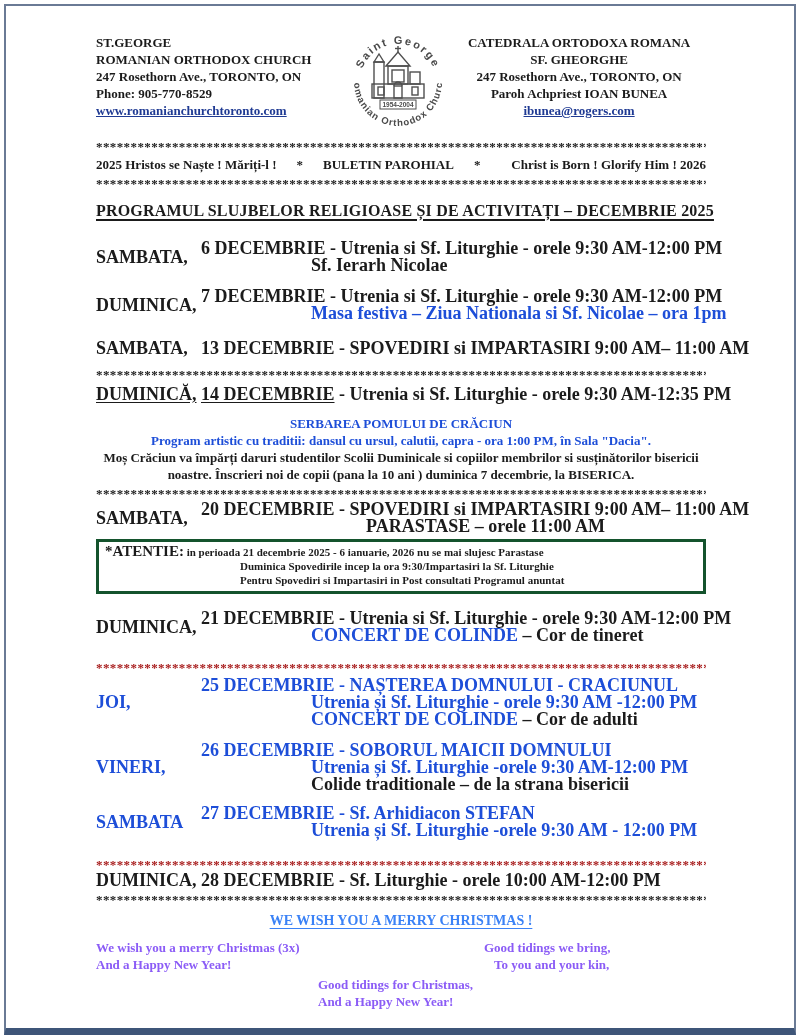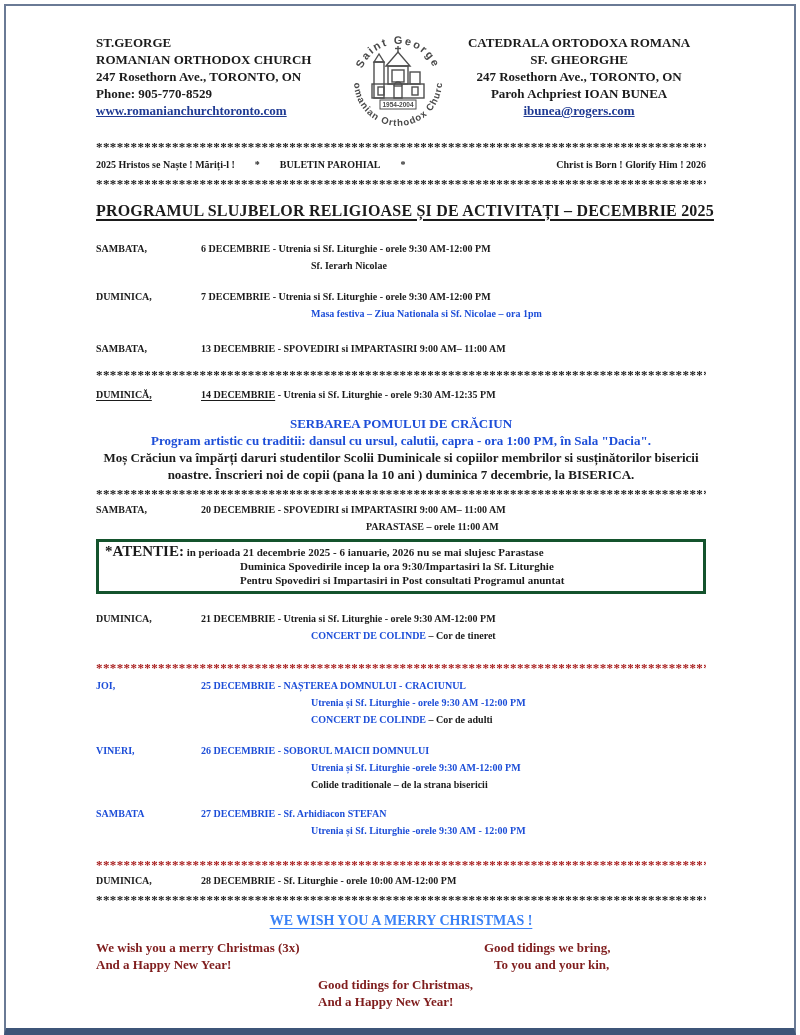--- a/index.html
+++ b/index.html
@@ -12,47 +12,47 @@
   .hdr { display:flex; justify-content:flex-end; align-items:flex-start; min-height:100px; }
   .hdr-left { width:262px; font-size:13px; line-height:17px; }
   .hdr-right { width:268px; font-size:13px; line-height:17px; text-align:center; }
   .hdr a, .lnk { color:#1f3a93; text-decoration:underline; cursor:pointer; }
   .logo-wrap { width:108px; height:108px; margin-top:-6px; flex:0 0 auto; }
 
   
   .sep { font-size:13px; line-height:15px; letter-spacing:.4px; white-space:nowrap; overflow:hidden; height:15px; margin-top:3px; }
   .sep.red { color:#a81d1d; }
 
-  .banner { display:flex; align-items:baseline; font-size:10px; line-height:16px; margin-top:3px; white-space:nowrap; }
+  .banner { display:flex; align-items:baseline; font-size:13px; line-height:16px; margin-top:3px; white-space:nowrap; }
   .banner .st { margin:0 20px; }
   .banner .sp { margin-left:auto; }
 
   .doc-title { font-size:16px; line-height:22px; letter-spacing:.2px; text-decoration:underline; text-underline-offset:3px; text-decoration-thickness:2px; margin-top:9px; white-space:nowrap; }
 
   
-  .row { display:flex; font-size:10px; line-height:17px; }
+  .row { display:flex; font-size:18px; line-height:17px;align-items:center; }
   .day { width:105px; flex:0 0 auto; }
   .cnt { flex:1; }
   .ln { white-space:nowrap; }
   .ind { margin-left:110px; }
   .ind2 { margin-left:165px; }
   .red { color:#1d4ed8; }
   .und { text-decoration:underline; text-underline-offset:2px; }
   .ctr { text-align:center; font-size:13px; line-height:17px; }
   .mt18{margin-top:18px;} .mt16{margin-top:16px;} .mt14{margin-top:14px;} .mt12{margin-top:12px;}
   .mt10{margin-top:10px;} .mt4{margin-top:4px;} .mt2{margin-top:2px;}
 
   .atentie { border:3px solid #14532d; margin-top:4px; padding:2px 6px 4px 6px; font-size:11px; line-height:14px; }
   .atentie .lbl { font-size:15px; }
   .atentie .al { margin-left:135px; }
 
   .wish-title { text-align:center; font-size:14px; margin-top:6px; }
   .wish-title span { color:#3b82f6; text-decoration:underline; text-underline-offset:3px; }
 
-  .lyrics { position:relative; height:80px; margin-top:10px; color:#7f1d1d; font-size:13px; line-height:17px; }
+  .lyrics { position:relative; height:80px; margin-top:10px; color:#8b5cf6; font-size:13px; line-height:17px; }
   .lyr-left { position:absolute; left:0; top:0; }
   .lyr-right { position:absolute; left:388px; top:0; }
   .lyr-right .r2 { margin-left:10px; }
   .lyr-center { position:absolute; left:222px; top:37px; }
 
   svg text { font-family:"Liberation Sans","DejaVu Sans",sans-serif; }
 </style>
 </head>
 <body>
 

